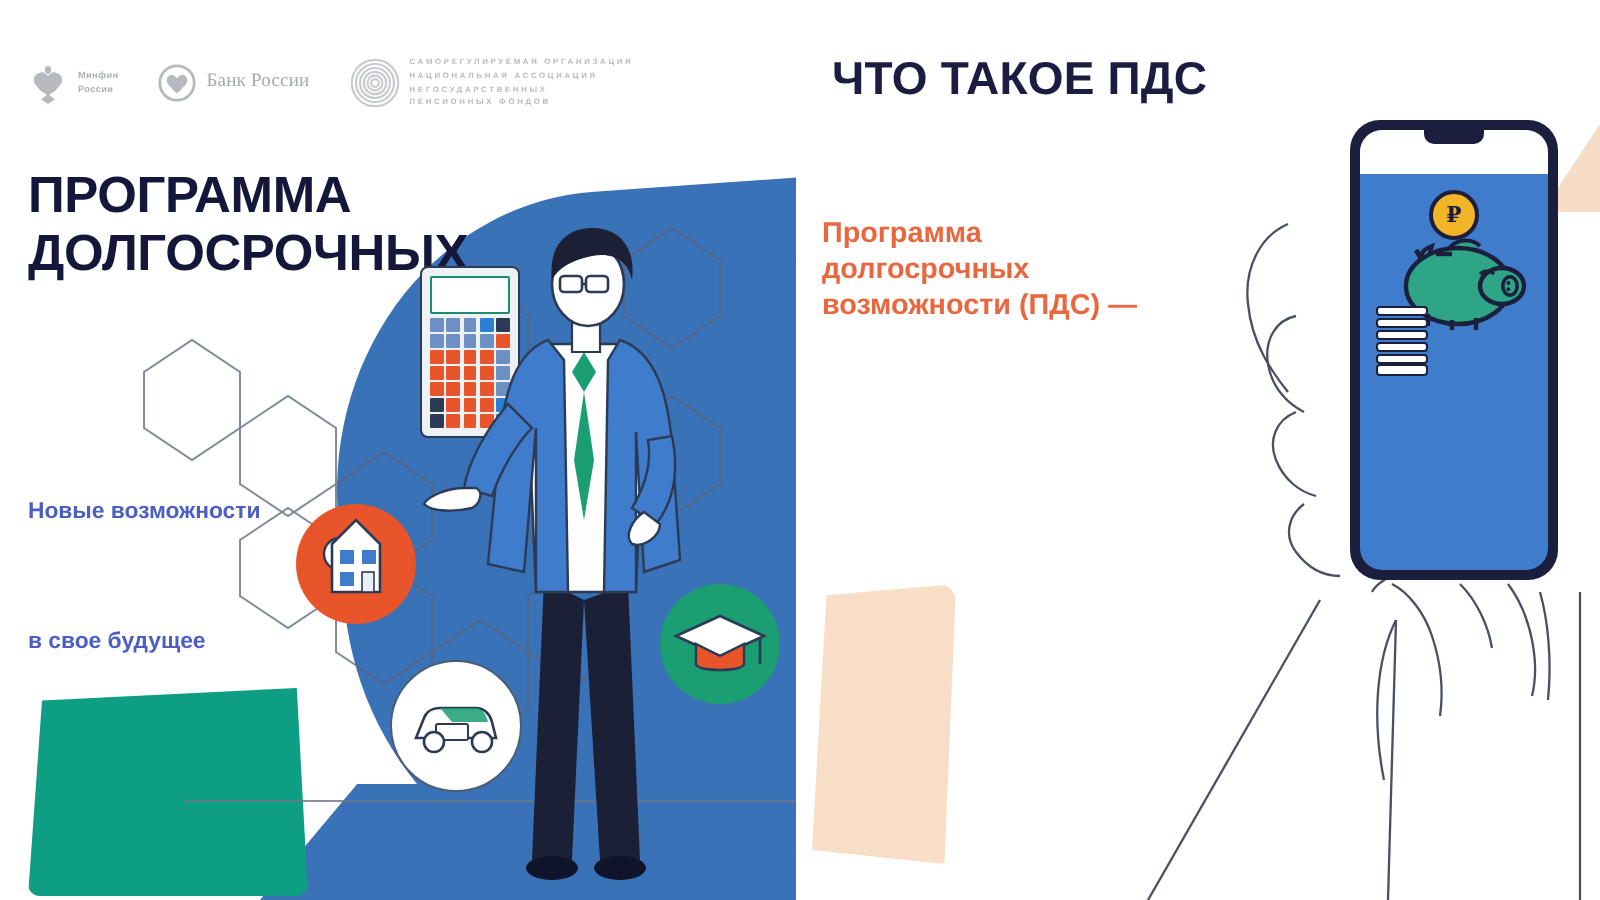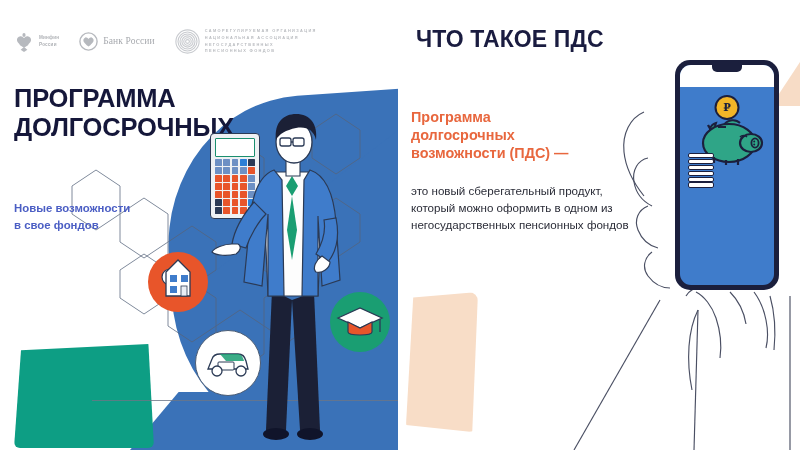--- a/index.html
+++ b/index.html
@@ -18,21 +18,21 @@
   .logo-mark{flex:0 0 auto;display:block;}
   .logo-txt{font-size:4.6px;line-height:1.45;color:#7b7f86;letter-spacing:.2px;white-space:pre-line;font-weight:600;}
   .logo-txt.bank{font-size:9.5px;letter-spacing:.1px;color:#6e727a;font-family:"Liberation Serif","DejaVu Serif",serif;font-weight:400;}
   .logo-txt.sro{font-size:3.9px;letter-spacing:1.35px;line-height:1.75;color:#8c9097;}
 
   .poster-title{position:absolute;left:14px;top:84px;width:330px;
     font-size:25.5px;line-height:1.12;font-weight:700;color:#15173a;letter-spacing:-.2px;}
   .poster-title span{display:block;}
   .poster-sub{position:absolute;left:14px;top:200px;width:190px;
     font-size:11.4px;line-height:1.52;font-weight:600;color:#4b5ec4;}
-  .poster-sub span{display:block;}
+  .poster-sub span{display:block;margin-top:48px;}
 
   .blue-blob{position:absolute;left:170px;top:95px;width:290px;height:345px;
     background:#3a72b8;border-radius:48% 8% 10% 46% / 44% 10% 8% 44%;
     transform:rotate(-4deg);}
   .blue-wedge{position:absolute;right:-2px;top:92px;width:260px;height:200px;
     background:#3a72b8;clip-path:polygon(100% 0,100% 100%,0 100%);}
   .blue-floor{position:absolute;left:130px;bottom:0;width:270px;height:58px;
     background:#3a72b8;clip-path:polygon(18% 0,100% 0,100% 100%,0 100%);}
   .teal-shape{position:absolute;left:14px;top:344px;width:140px;height:104px;
     background:#0d9e84;clip-path:polygon(5% 6%,96% 0,100% 100%,0 100%);border-radius:6px;}
@@ -147,21 +147,21 @@
       </div>
     </div>
 
     <div class="poster-title">
       <span>ПРОГРАММА</span>
       <span>ДОЛГОСРОЧНЫХ</span>
     </div>
 
     <div class="poster-sub">
       <span>Новые возможности</span>
-      <span>в свое фондов</span>
+      <span>в свое будущее</span>
     </div>
 
     <div class="calc">
       <div class="calc-screen"></div>
       <div class="calc-keys">
         <i style="background:#6d90c4"></i>
           <i style="background:#6d90c4"></i>
           <i style="background:#6d90c4"></i>
           <i style="background:#2c7fd6"></i>
           <i style="background:#2b3a55"></i>
@@ -266,21 +266,20 @@
     <div class="peach-card"></div>
 
     <div class="slide-title">ЧТО ТАКОЕ ПДС</div>
 
     <div class="lead">
       <span>Программа</span>
       <span>долгосрочных</span>
       <span>возможности (ПДС) —</span>
     </div>
 
-    <div class="body-txt">это новый сберегательный продукт, который можно оформить в одном из негосударственных пенсионных фондов</div>
 
     <svg class="hand" viewBox="0 0 402 450">
       <g fill="none" stroke="#4a4f63" stroke-width="1.15">
         <path d="M246 112 C232 118 224 134 226 152 C228 172 238 186 246 196"></path>
         <path d="M250 158 C240 160 234 170 236 182 C238 194 246 202 254 206"></path>
         <path d="M250 206 C240 210 236 220 240 230 C244 240 252 246 260 248"></path>
         <path d="M254 252 C246 258 244 268 250 276 C256 284 264 288 272 288"></path>
         <path d="M262 300 L176 450"></path>
         <path d="M300 310 L296 450"></path>
         <path d="M300 310 C290 330 288 360 294 390"></path>

